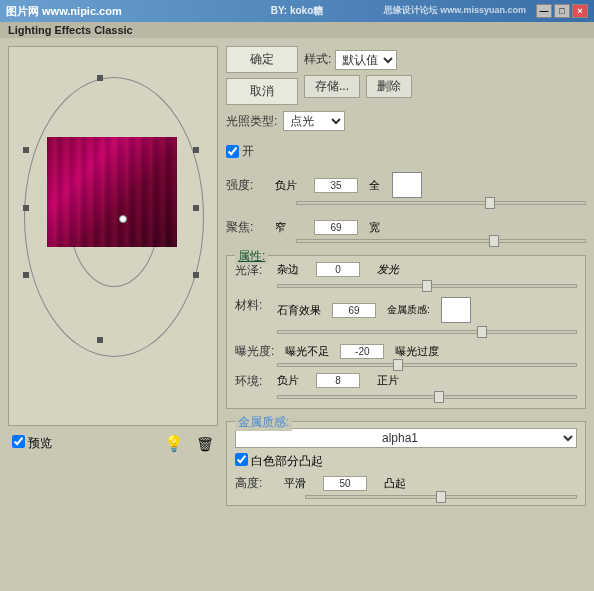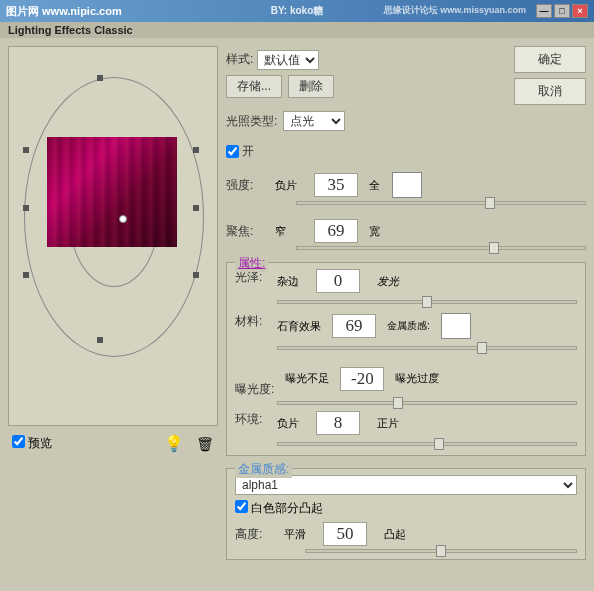--- a/index.html
+++ b/index.html
@@ -178,22 +178,22 @@
       background: white;
       border: 1px solid #a0a090;
       font-family: inherit;
       font-size: 12px;
       padding: 1px 2px;
       color: #333;
     }
     input[type="text"], input[type="number"] {
       background: white;
       border: 1px solid #a0a090;
-      font-family: Liberation Serif, serif;
-      font-size: 17px;
+      font-family: Liberation Sans, sans-serif;
+      font-size: 10px;
       padding: 1px 3px;
       color: #333;
       width: 44px;
       text-align: center;
     }
     input[type="range"] {
       -webkit-appearance: none;
       height: 4px;
       background: #c8c8b4;
       border: 1px solid #a0a090;
@@ -213,21 +213,21 @@
       padding: 6px 8px;
       background: #d0d0bc;
       position: relative;
     }
     .section-title {
       position: absolute;
       top: -8px;
       left: 8px;
       background: #c8c8b4;
       padding: 0 3px;
-      color: #a21caf;
+      color: #14532d;
       font-size: 12px;
       text-decoration: underline;
     }
     .slider-row {
       display: flex;
       align-items: center;
       gap: 11px;
     }
     .color-swatch {
       width: 30px;
@@ -361,35 +361,35 @@
         <span style="font-size:16px;cursor:pointer;">💡</span>
 
         <span style="font-size:14px;cursor:pointer;">🗑</span>
       </div>
     </div>
   </div>
 
   <div class="right-panel">
 
     <div class="top-row">
+      <div style="display:flex;flex-direction:column;gap:5px;">
+        <button class="btn-confirm">确定</button>
+        <button class="btn-confirm">取消</button>
+      </div>
       <div style="flex:1;">
         <div class="style-row">
           <span class="label">样式:</span>
           <select>
             <option>默认值</option>
           </select>
         </div>
         <div class="row-buttons" style="margin-top:5px;">
           <button class="btn">存储...</button>
           <button class="btn">删除</button>
         </div>
-      </div>
-      <div style="display:flex;flex-direction:column;gap:5px;">
-        <button class="btn-confirm">确定</button>
-        <button class="btn-confirm">取消</button>
       </div>
     </div>
 
     <div class="lighting-type-row">
       <span class="label">光照类型:</span>
       <select>
         <option>点光</option>
         <option>平行光</option>
         <option>全光源</option>
       </select>
@@ -450,21 +450,21 @@
             <input type="text" value="69" style="">
             <span style="font-size:10px;min-width:42px;text-align:right;">金属质感:</span>
             <div class="color-swatch"></div>
           </div>
           <input type="range" min="0" max="100" value="69" style="width: 100%; margin-top: 3px;">
         </div>
       </div>
 
       <div class="exposure-row">
         <div class="slider-row">
-          <span class="label" style="min-width:38px;margin-top:22px;">曝光度:</span>
+          <span class="label" style="min-width:38px;">曝光度:</span>
           <span style="font-size:11px;min-width:42px;">曝光不足</span>
           <input type="text" value="-20" style="">
           <span style="font-size:11px;min-width:42px;text-align:right;">曝光过度</span>
         </div>
         <div style="display:flex;align-items:center;gap:4px;margin-top:3px;">
           <span style="min-width:38px;"></span>
           <input type="range" min="-100" max="100" value="-20" style="flex: 1 1 0%;">
         </div>
       </div>
 
@@ -477,21 +477,21 @@
             <span style="font-size:11px;min-width:28px;text-align:right;">正片</span>
           </div>
           <input type="range" min="-100" max="100" value="8" style="width: 100%; margin-top: 3px;">
         </div>
       </div>
     </div>
 
     <div class="texture-section">
       <span class="texture-title">金属质感:</span>
       <div style="display:flex;align-items:center;gap:6px;margin-bottom:5px;">
-        <select style="flex:1;">
+        <select style="flex:1;text-align:center;">
           <option>alpha1</option>
           <option>无</option>
           <option>红</option>
           <option>绿</option>
           <option>蓝</option>
         </select>
       </div>
       <label class="checkbox-label" style="margin-bottom:5px;">
         <input type="checkbox" checked="" style="">
         <span>白色部分凸起</span>

